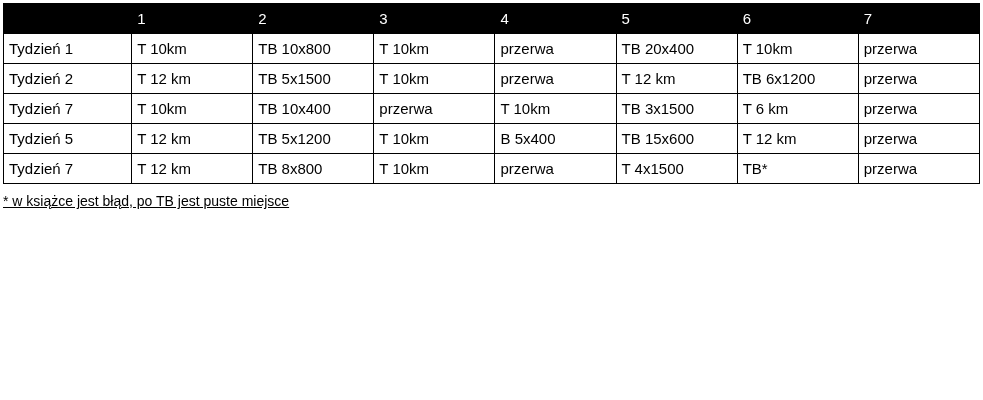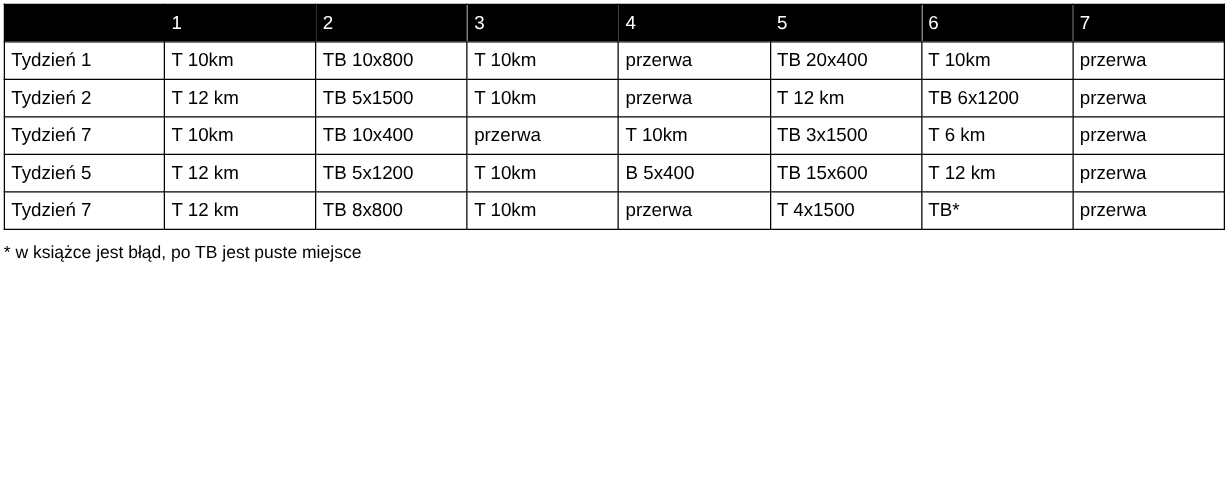--- a/index.html
+++ b/index.html
@@ -50,20 +50,21 @@
   thead th.corner {
     background: #000000;
     border: 1px solid #000000;
   }
   col.c-label { width: 128px; }
   col.c-day { width: 121px; }
   .footnote {
     margin: 9px 0 0 3px;
     font-size: 14px;
     color: #000000;
+    text-decoration: underline;
   }
 </style>
 </head>
 <body>
 
 <div class="page">
 
   <table class="schedule">
     <colgroup>
       <col class="c-label">

